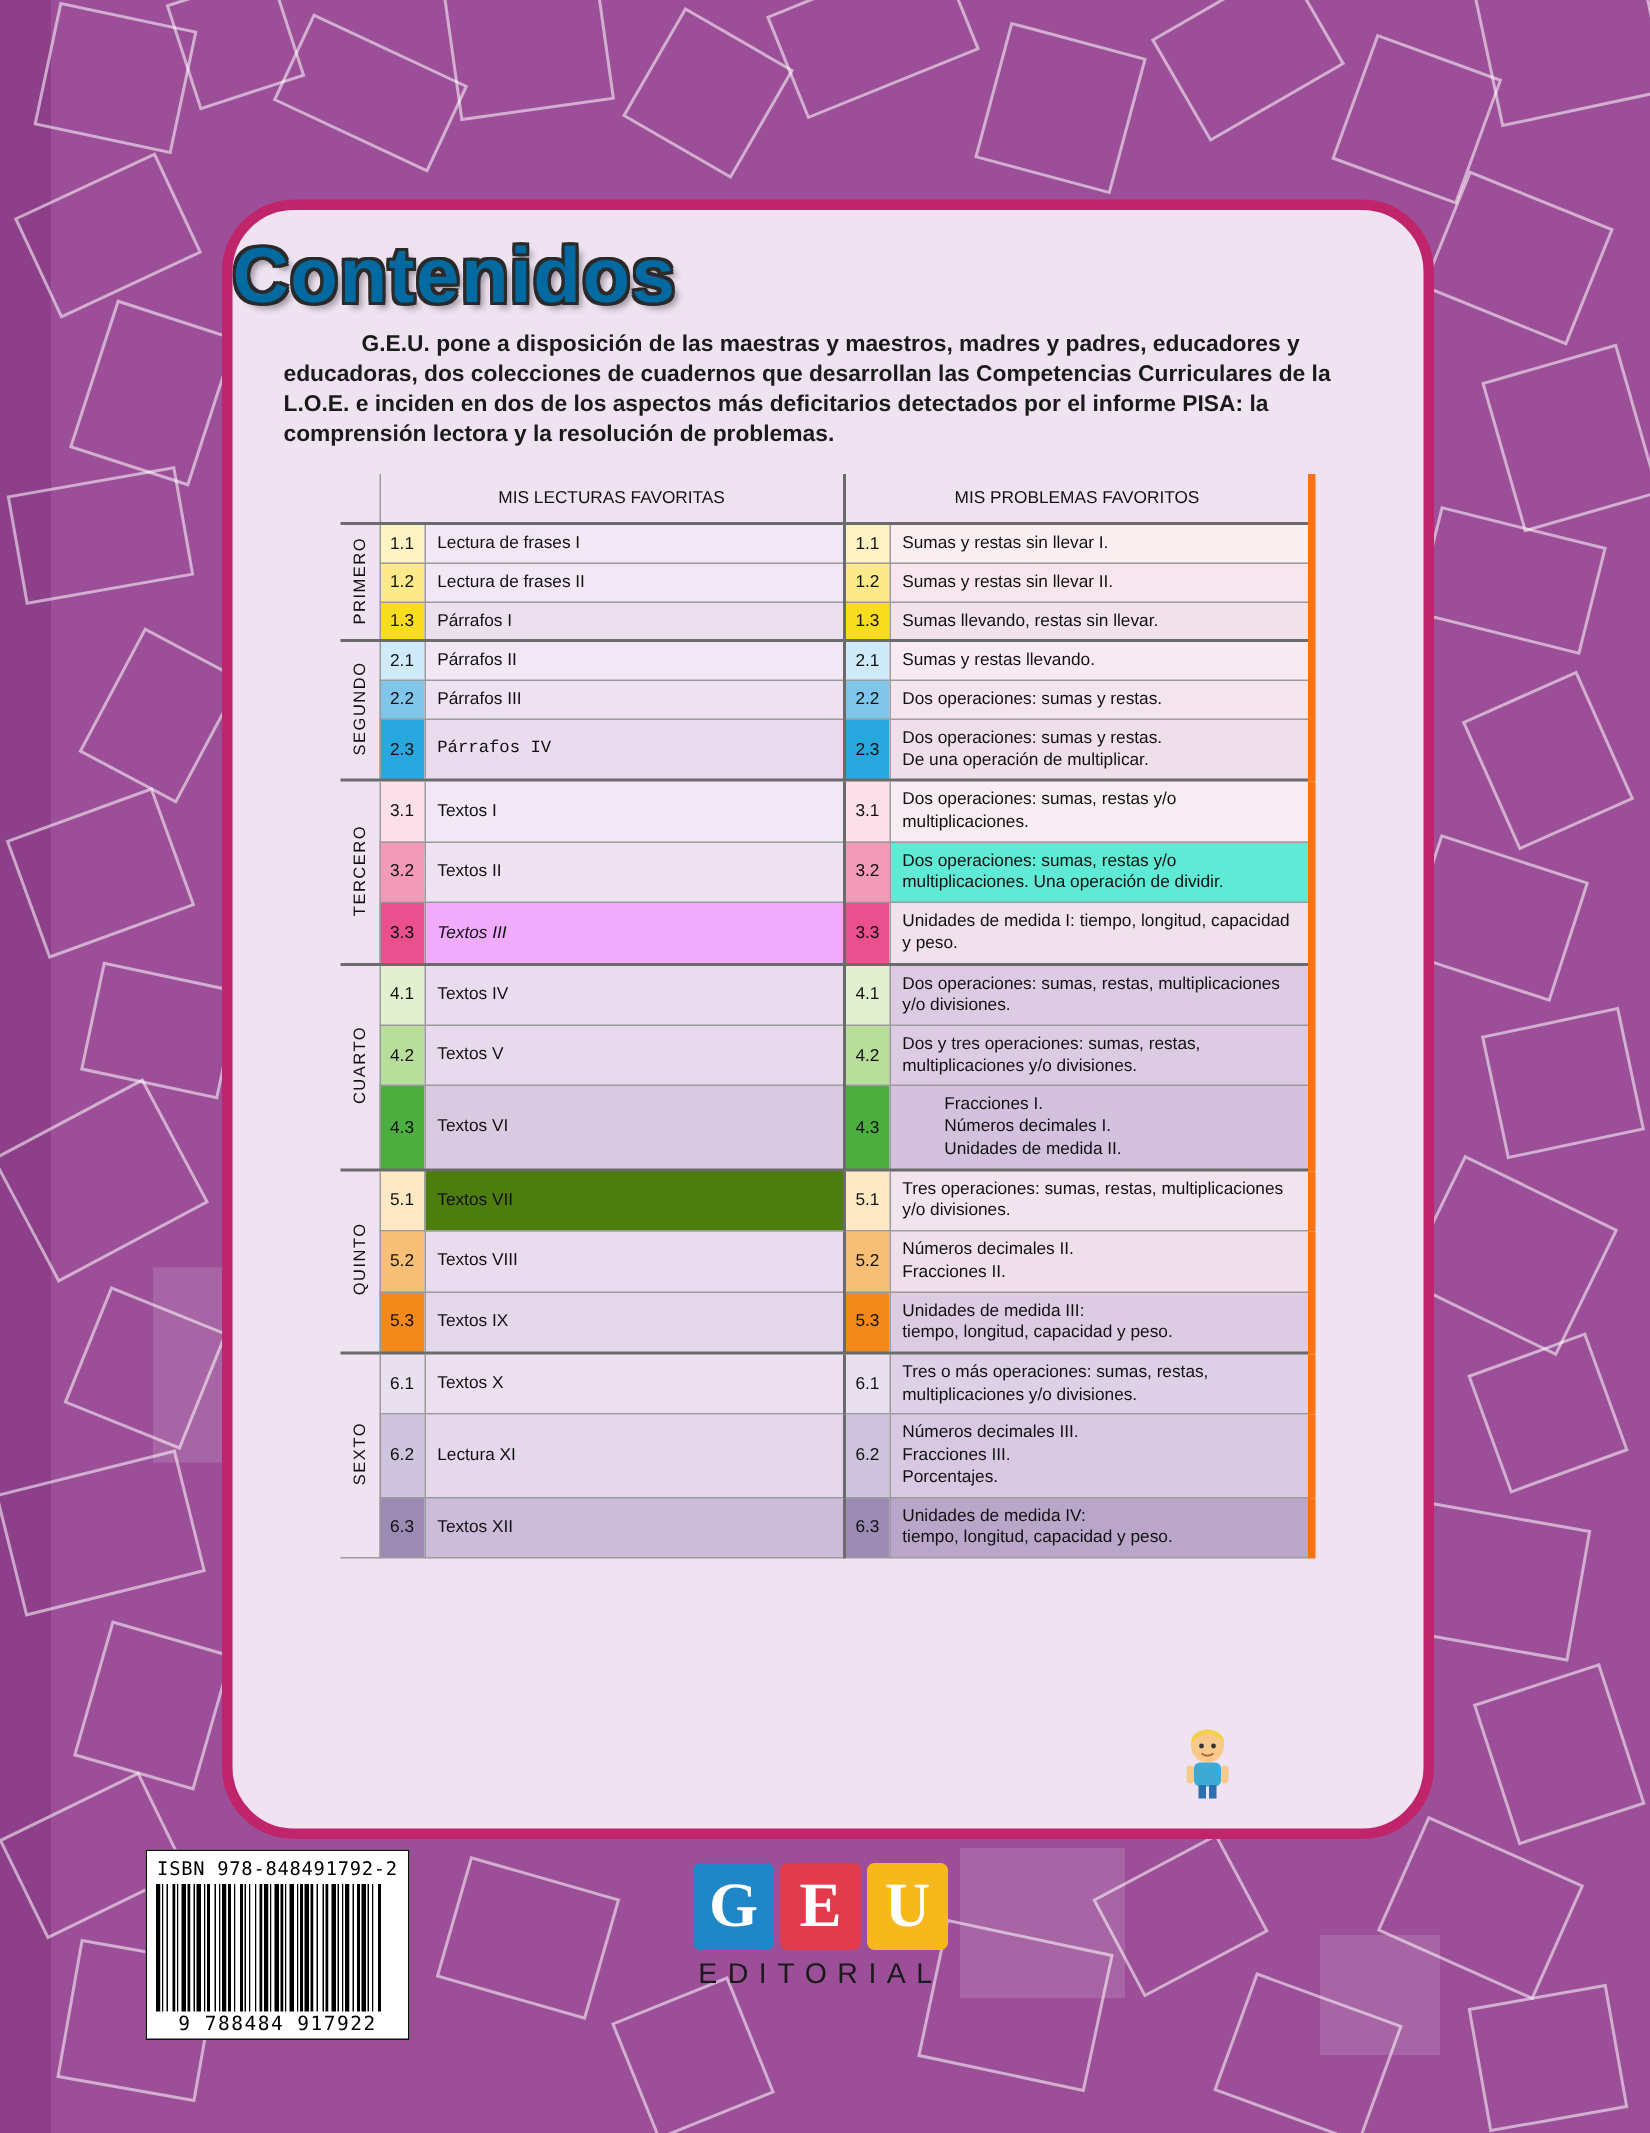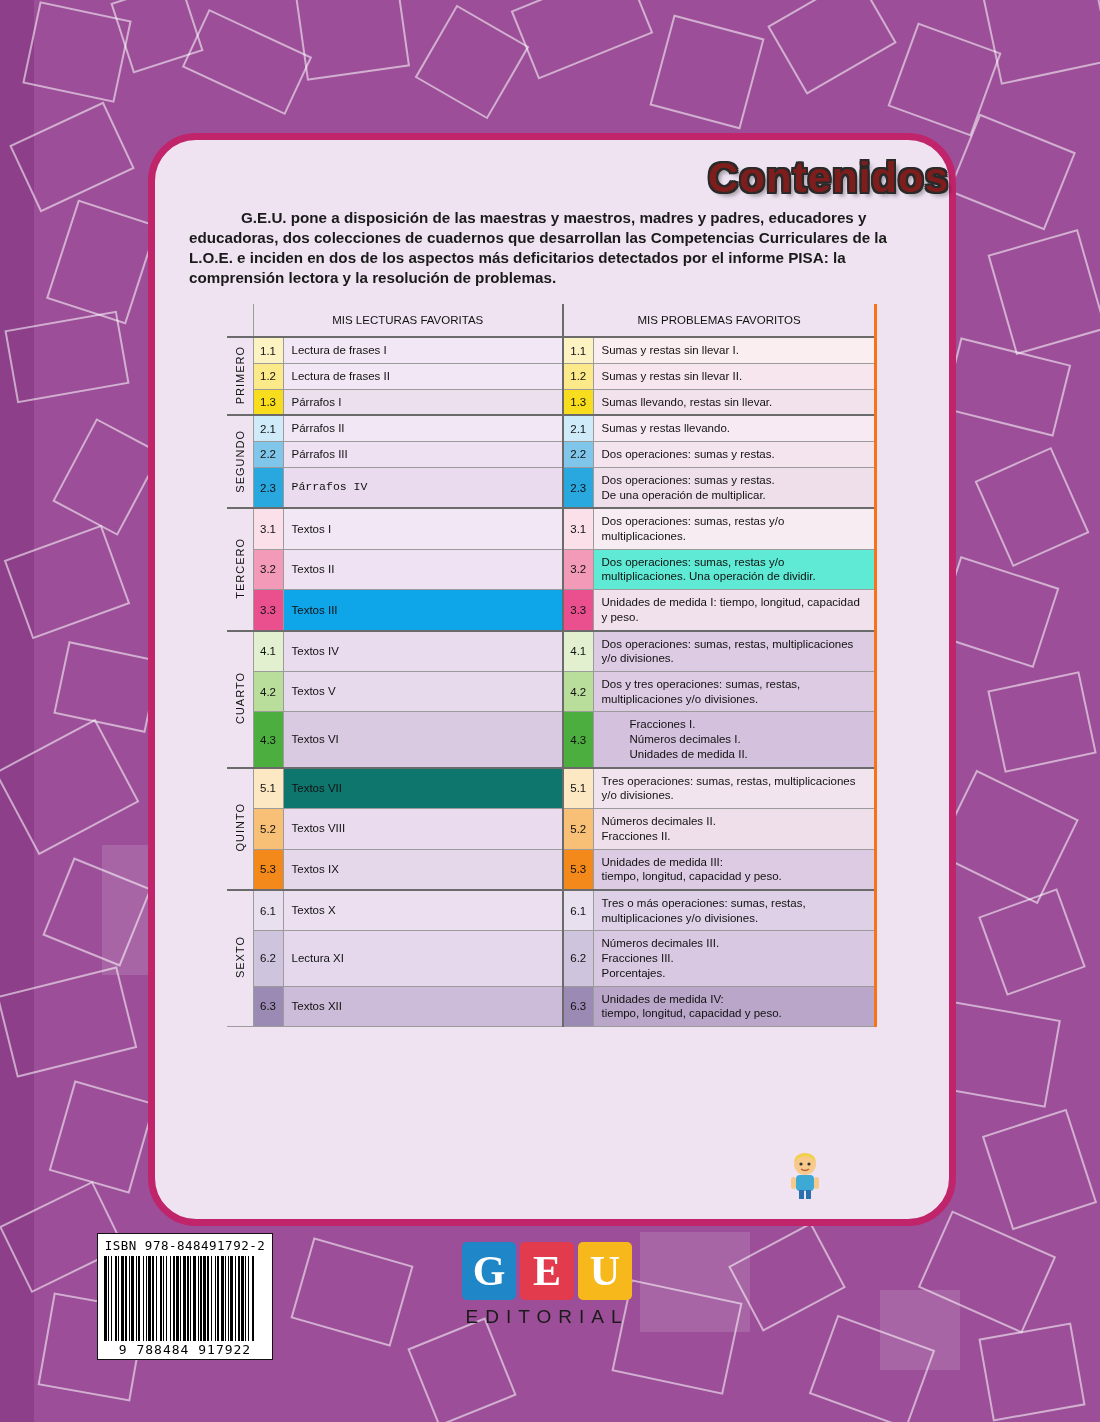--- a/index.html
+++ b/index.html
@@ -14,22 +14,22 @@
   .bg-tint{position:absolute;background:rgba(255,255,255,.13);}
   .left-band{position:absolute;left:0;top:0;width:34px;height:1422px;background:#8d3f8a;}
 
   
   .card{
     position:absolute;left:148px;top:133px;width:808px;height:1093px;
     background:#efe3f2;border:7px solid #c0256b;border-radius:48px;
     box-sizing:border-box;
   }
   .title{
-    text-align:right;margin:14px 0 4px 0;
-    font-size:42px;font-weight:bold;color:#7f1d1d;
+    text-align:left;margin:14px 0 4px 0;
+    font-size:52px;font-weight:bold;color:#0369a1;
     letter-spacing:1px;
     text-shadow:
       2px 0 0 #2a2a2a, -2px 0 0 #2a2a2a, 0 2px 0 #2a2a2a, 0 -2px 0 #2a2a2a,
       2px 2px 0 #2a2a2a, -2px 2px 0 #2a2a2a, 2px -2px 0 #2a2a2a, -2px -2px 0 #2a2a2a,
       4px 4px 4px rgba(0,0,0,.35);
   }
   .intro{
     margin:6px 34px 0 34px;font-size:15.2px;line-height:1.32;
     font-weight:bold;color:#1a1a1a;text-align:left;
   }
@@ -54,21 +54,21 @@
     background:#efe3f2;text-align:center;border-left:none !important;
   }
   .grade-cell span{
     writing-mode:vertical-rl;transform:rotate(180deg);
     display:inline-block;font-size:11px;letter-spacing:1px;color:#111;
   }
   .code{text-align:center;font-size:11.5px;}
   .txt{padding:5px 8px;line-height:1.28;}
   .rowtop{border-top:2px solid #6b6b6b !important;}
   .sep-left{border-left:2px solid #6b6b6b !important;}
-  .tbl-wrap table tr td:last-child{border-right:3px solid #f97316;}
+  .tbl-wrap table tr td:last-child{border-right:5px solid #f97316;}
 
   
   .isbn-box{
     position:absolute;left:97px;top:1233px;width:176px;
     background:#ffffff;border:1px solid #111;padding:4px 6px 2px 6px;
     box-sizing:border-box;
   }
   .isbn-text{
     font-family:"DejaVu Sans Mono", monospace;font-size:12.5px;
     text-align:center;letter-spacing:.5px;color:#000;
@@ -228,21 +228,21 @@
             <td class="txt rowtop" style="background: rgb(248, 236, 243); white-space: pre-line;">Dos operaciones: sumas, restas y/o multiplicaciones.</td>
           </tr>
           <tr>
             <td class="code" style="background: rgb(243, 154, 184);">3.2</td>
             <td class="txt" style="background: rgb(239, 226, 242); border-radius: 13px;">Textos II</td>
             <td class="code sep-left" style="background: rgb(243, 154, 184);">3.2</td>
             <td class="txt" style="background: #5eead4; white-space: pre-line;">Dos operaciones: sumas, restas y/o multiplicaciones. Una operación de dividir.</td>
           </tr>
           <tr>
             <td class="code" style="background: rgb(234, 79, 142);">3.3</td>
-            <td class="txt" style="background: #0ea5e9;">Textos III</td>
+            <td class="txt" style="background: #f0abfc; font-style: italic;">Textos III</td>
             <td class="code sep-left" style="background: rgb(234, 79, 142);">3.3</td>
             <td class="txt" style="background: rgb(240, 225, 236); white-space: pre-line;">Unidades de medida I: tiempo, longitud, capacidad y peso.</td>
           </tr>
           <tr>
             <td class="grade-cell rowtop" rowspan="3"><span>CUARTO</span></td>
             <td class="code rowtop" style="background: rgb(227, 240, 207);">4.1</td>
             <td class="txt rowtop" style="background: rgb(233, 220, 238);">Textos IV</td>
             <td class="code sep-left rowtop" style="background: rgb(227, 240, 207);">4.1</td>
             <td class="txt rowtop" style="background: rgb(221, 203, 228); white-space: pre-line;">Dos operaciones: sumas, restas, multiplicaciones y/o divisiones.</td>
           </tr>
@@ -256,21 +256,21 @@
             <td class="code" style="background: rgb(76, 174, 63);">4.3</td>
             <td class="txt" style="background: rgb(217, 201, 225);">Textos VI</td>
             <td class="code sep-left" style="background: rgb(76, 174, 63);">4.3</td>
             <td class="txt" style="background: rgb(212, 193, 221); white-space: pre-line; padding-left: 36px;">Fracciones I.
 Números decimales I.
 Unidades de medida II.</td>
           </tr>
           <tr>
             <td class="grade-cell rowtop" rowspan="3"><span>QUINTO</span></td>
             <td class="code rowtop" style="background: rgb(253, 232, 196);">5.1</td>
-            <td class="txt rowtop" style="background: #0f766e;">Textos VII</td>
+            <td class="txt rowtop" style="background: #4d7c0f;">Textos VII</td>
             <td class="code sep-left rowtop" style="background: rgb(253, 232, 196);">5.1</td>
             <td class="txt rowtop" style="background: rgb(242, 228, 239); white-space: pre-line;">Tres operaciones: sumas, restas, multiplicaciones y/o divisiones.</td>
           </tr>
           <tr>
             <td class="code" style="background: rgb(248, 192, 119);">5.2</td>
             <td class="txt" style="background: rgb(234, 220, 238);">Textos VIII</td>
             <td class="code sep-left" style="background: rgb(248, 192, 119);">5.2</td>
             <td class="txt" style="background: rgb(238, 223, 235); white-space: pre-line;">Números decimales II.
 Fracciones II.</td>
           </tr>

